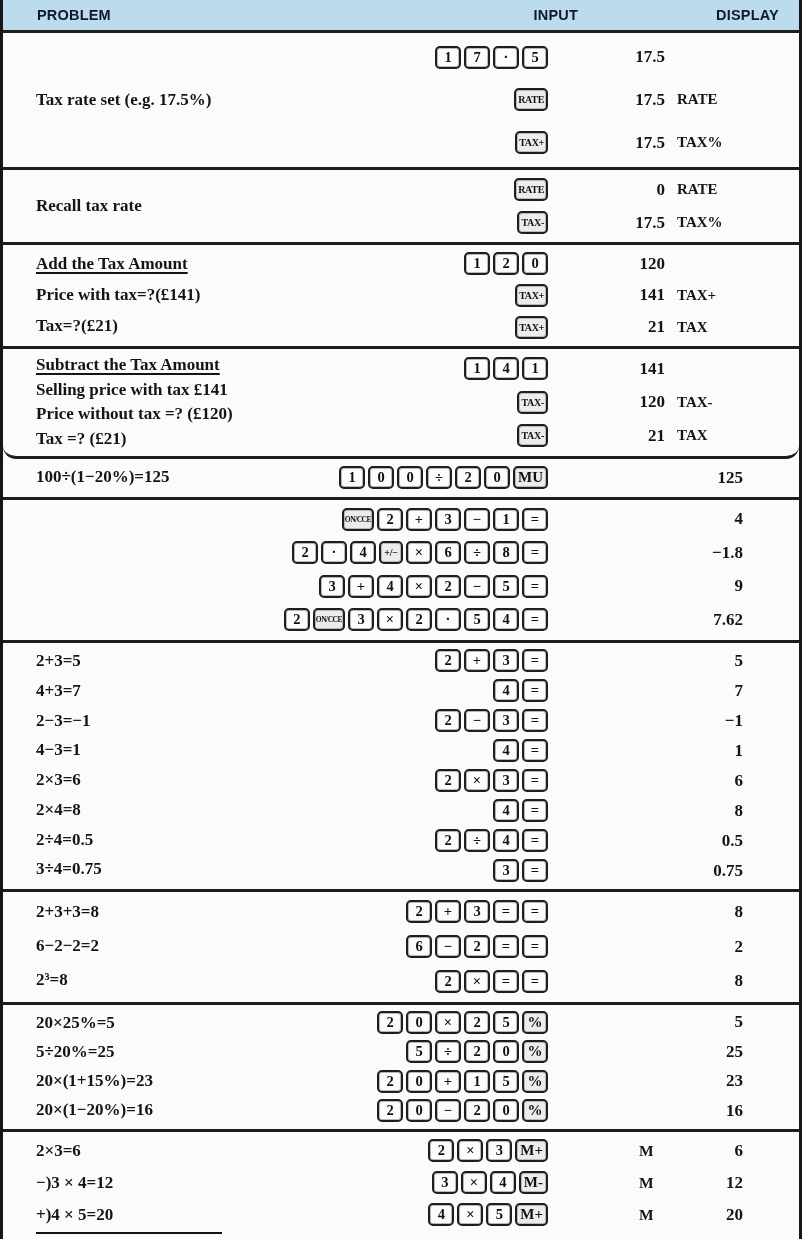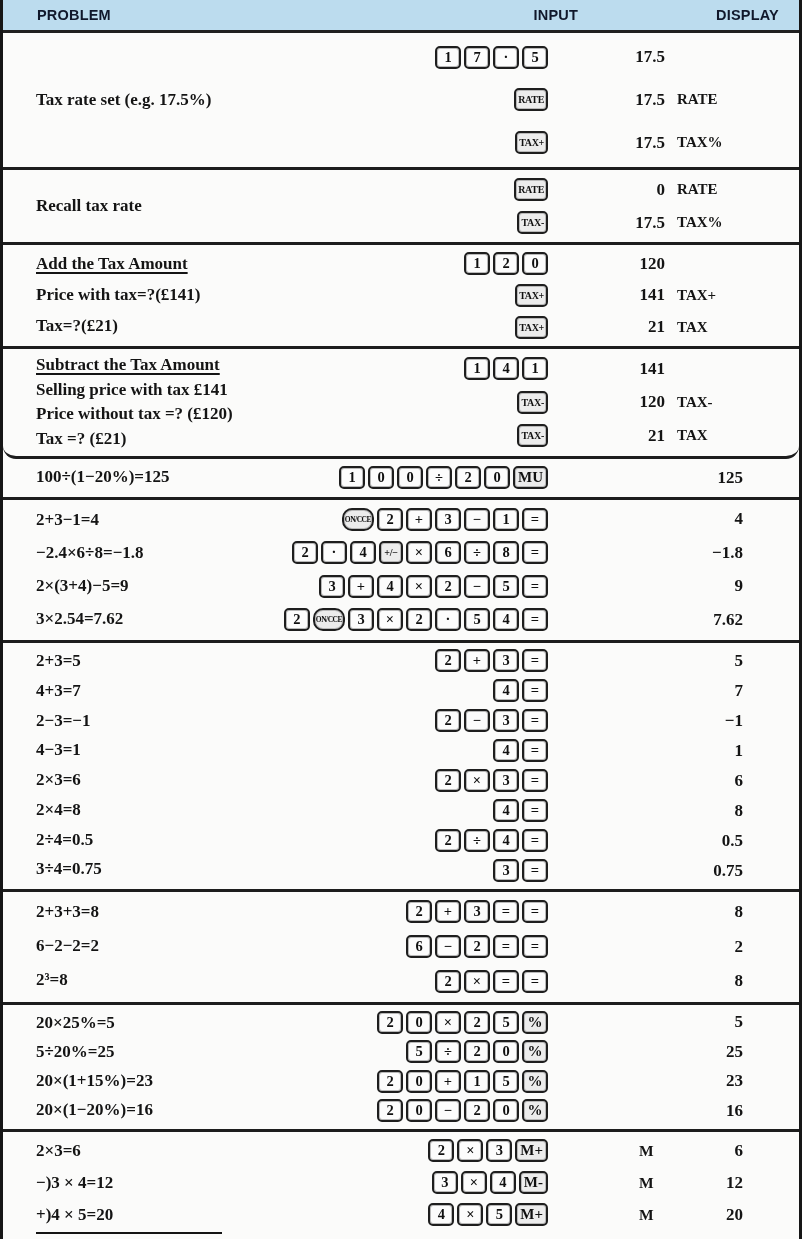--- a/index.html
+++ b/index.html
@@ -82,21 +82,21 @@
     display:inline-flex;align-items:center;justify-content:center;
     min-width:16px;height:19px;padding:0 3px;margin-left:3px;
     border:2px solid #1e1e1e;border-radius:5px;
     background:#fcfcfc;
     box-shadow:inset 0 0 0 1px #b9b9b9;
     font-weight:bold;font-size:14.5px;color:#101010;
     white-space:nowrap;
   }
   .key.fn{background:#ececec;font-size:15px;}
   .key.sm{font-size:10px;padding:0 2px;letter-spacing:-.3px;}
-  .key.xs{font-size:7.5px;padding:0 1px;letter-spacing:-.5px;border-radius:10px;}
+  .key.xs{font-size:7.5px;padding:0 1px;letter-spacing:-.5px;}
   
   .sec-0{min-height:134px;}
   .sec-1{min-height:72px;}
   .sec-2{min-height:101px;}
   .sec-3{min-height:101px;border-radius:13px;}
   .sec-4{min-height:38px;gap:36px;}
   .sec-5{min-height:140px;}
   .sec-6{min-height:246px;}
   .sec-7{min-height:110px;gap:17px;}
   .sec-8{min-height:124px;}
@@ -271,26 +271,20 @@
                 <span class="key">0</span>
                 <span class="key fn">MU</span>
               </div>
               <div class="display">
                 <span class="dval">125</span>
               </div>
             </div>
           </div>
         </div>
         <div class="section sec-5">
-          <div class="col-problem">
-            <div class="prob-line">2+3−1=4</div>
-            <div class="prob-line">−2.4×6÷8=−1.8</div>
-            <div class="prob-line">2×(3+4)−5=9</div>
-            <div class="prob-line">3×2.54=7.62</div>
-          </div>
           <div class="col-steps">
             <div class="step">
               <div class="keys">
                 <span class="key fn xs">ON/CCE</span>
                 <span class="key">2</span>
                 <span class="key">+</span>
                 <span class="key">3</span>
                 <span class="key">−</span>
                 <span class="key">1</span>
                 <span class="key">=</span>

